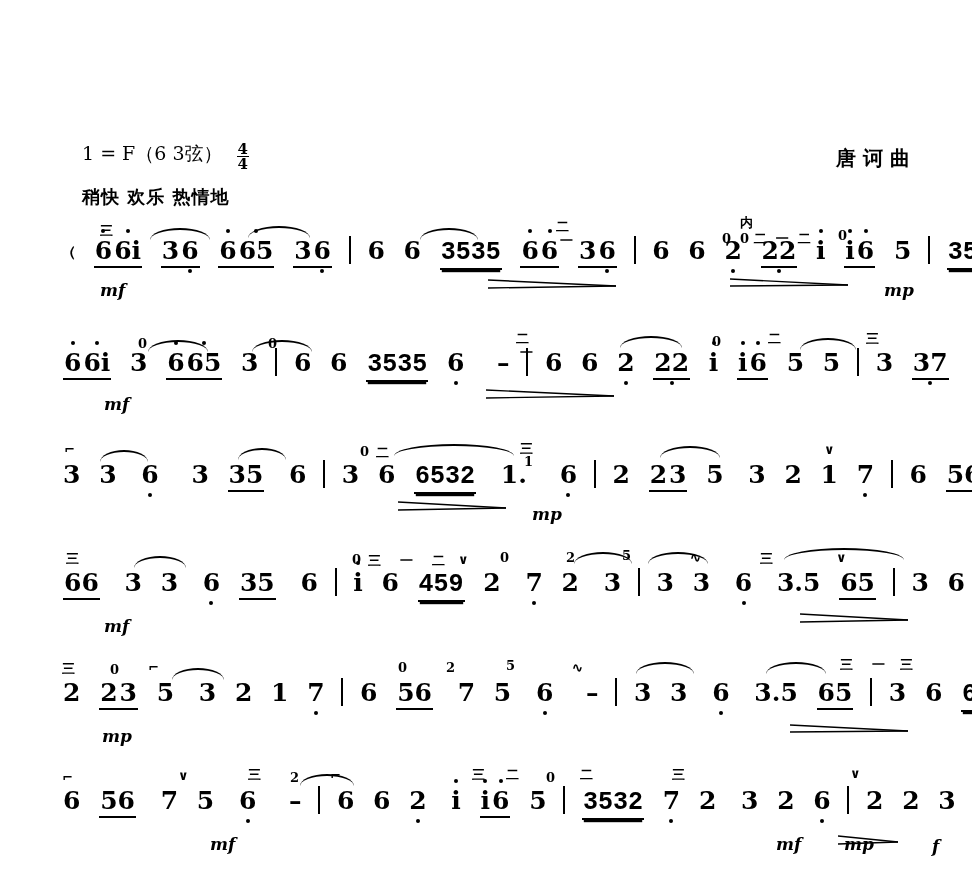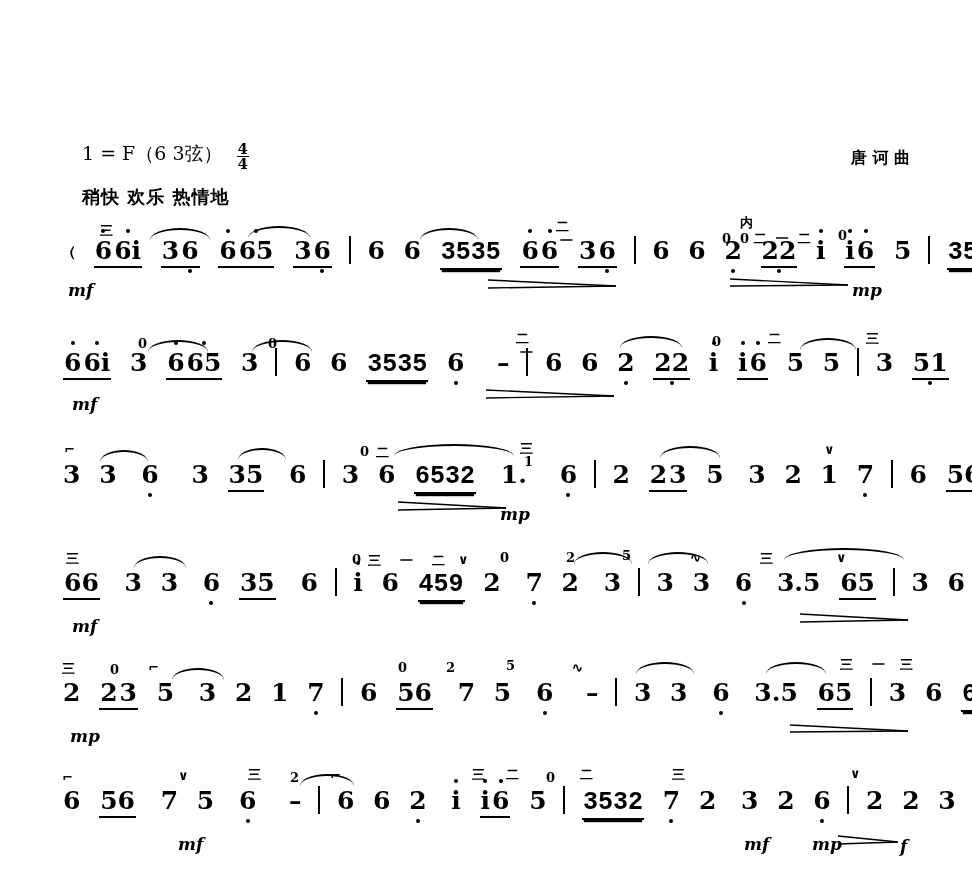--- a/index.html
+++ b/index.html
@@ -62,21 +62,21 @@
     font-size: 18px;
     font-family: "DejaVu Serif", serif;
     font-weight: bold;
     letter-spacing: 1px;
   }
   .credit {
     position: absolute;
     right: 62px;
     top: 143px;
     text-align: right;
-    font-size: 16px;
+    font-size: 20px;
     font-family: "DejaVu Serif", serif;
     font-weight: bold;
     line-height: 30px;
     white-space: nowrap;
   }
 
   .system {
     position: absolute;
     left: 0;
     width: 972px;
@@ -139,20 +139,21 @@
   }
   .sp4 { display: inline-block; width: 14px; }
   .sp2 { display: inline-block; width: 8px; }
   .sp6 { display: inline-block; width: 22px; }
   .dyn {
     position: absolute;
     font-family: "DejaVu Serif", serif;
     font-style: italic;
     font-weight: bold;
     font-size: 17px;
+    margin-left: 32px;
   }
   .tie {
     position: absolute;
     border-top: 2px solid #000;
     border-radius: 50%/100% 100% 0 0;
     height: 10px;
     border-left: 0; border-right: 0; border-bottom: 0;
   }
   .orn {
     position: absolute;
@@ -256,21 +257,21 @@
       <span class="g">6</span><span class="sp2"></span>
       <span class="g">6</span><span class="sp2"></span>
       <span class="g dn">2</span><span class="sp2"></span>
       <span class="g b1"><span class="g dn">22</span></span><span class="sp2"></span>
       <span class="g up">i</span><span class="sp2"></span>
       <span class="g b1"><span class="g up">i</span><span class="g up">6</span></span><span class="sp2"></span>
       <span class="g">5</span><span class="sp2"></span>
       <span class="g">5</span>
       <span class="bar"></span>
       <span class="g">3</span><span class="sp2"></span>
-      <span class="g b1"><span class="g dn">51</span></span><span class="sp2"></span>
+      <span class="g b1"><span class="g dn">37</span></span><span class="sp2"></span>
       <span class="sp4"></span>
       <span class="sp6"></span>
       
       
     </div>
     <div class="dyn" style="left:72px; top:64px;">mf</div>
     <div class="tie" style="left:148px; top:10px; width:60px;"></div>
     <div class="tie" style="left:252px; top:10px; width:60px;"></div>
     <div class="tie" style="left:620px; top:6px; width:62px;"></div>
     <div class="tie" style="left:800px; top:8px; width:56px;"></div>

